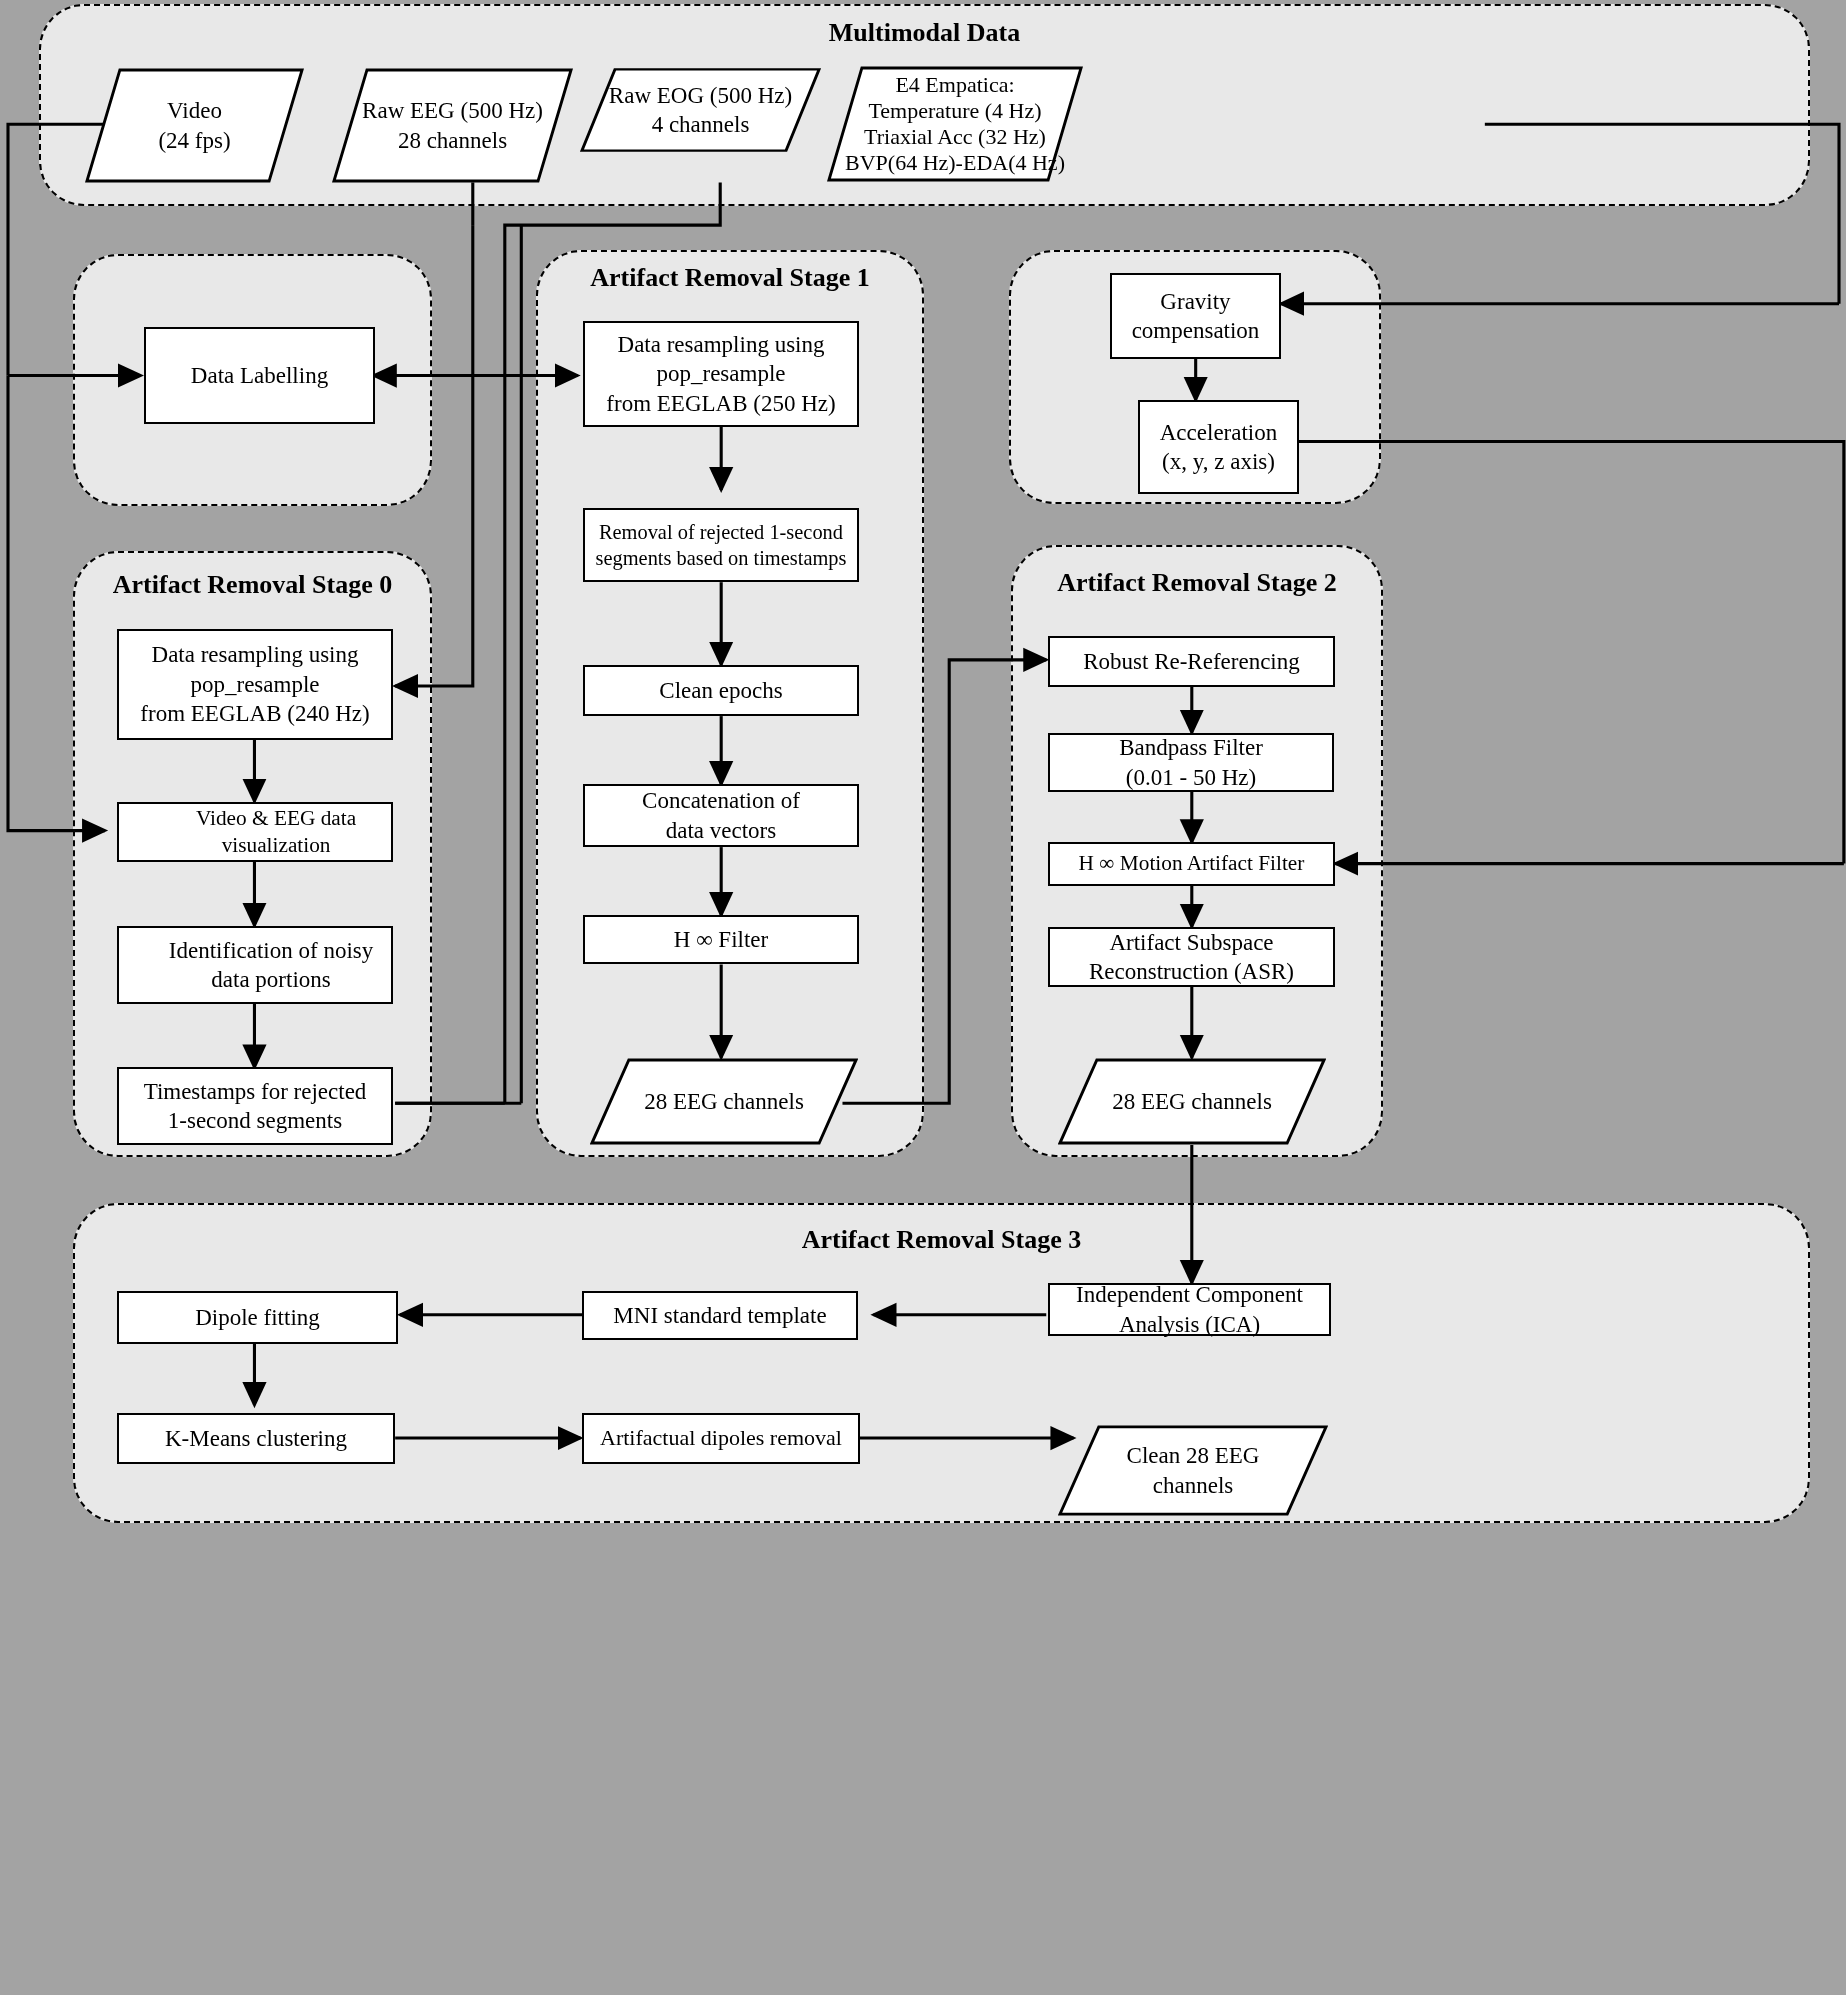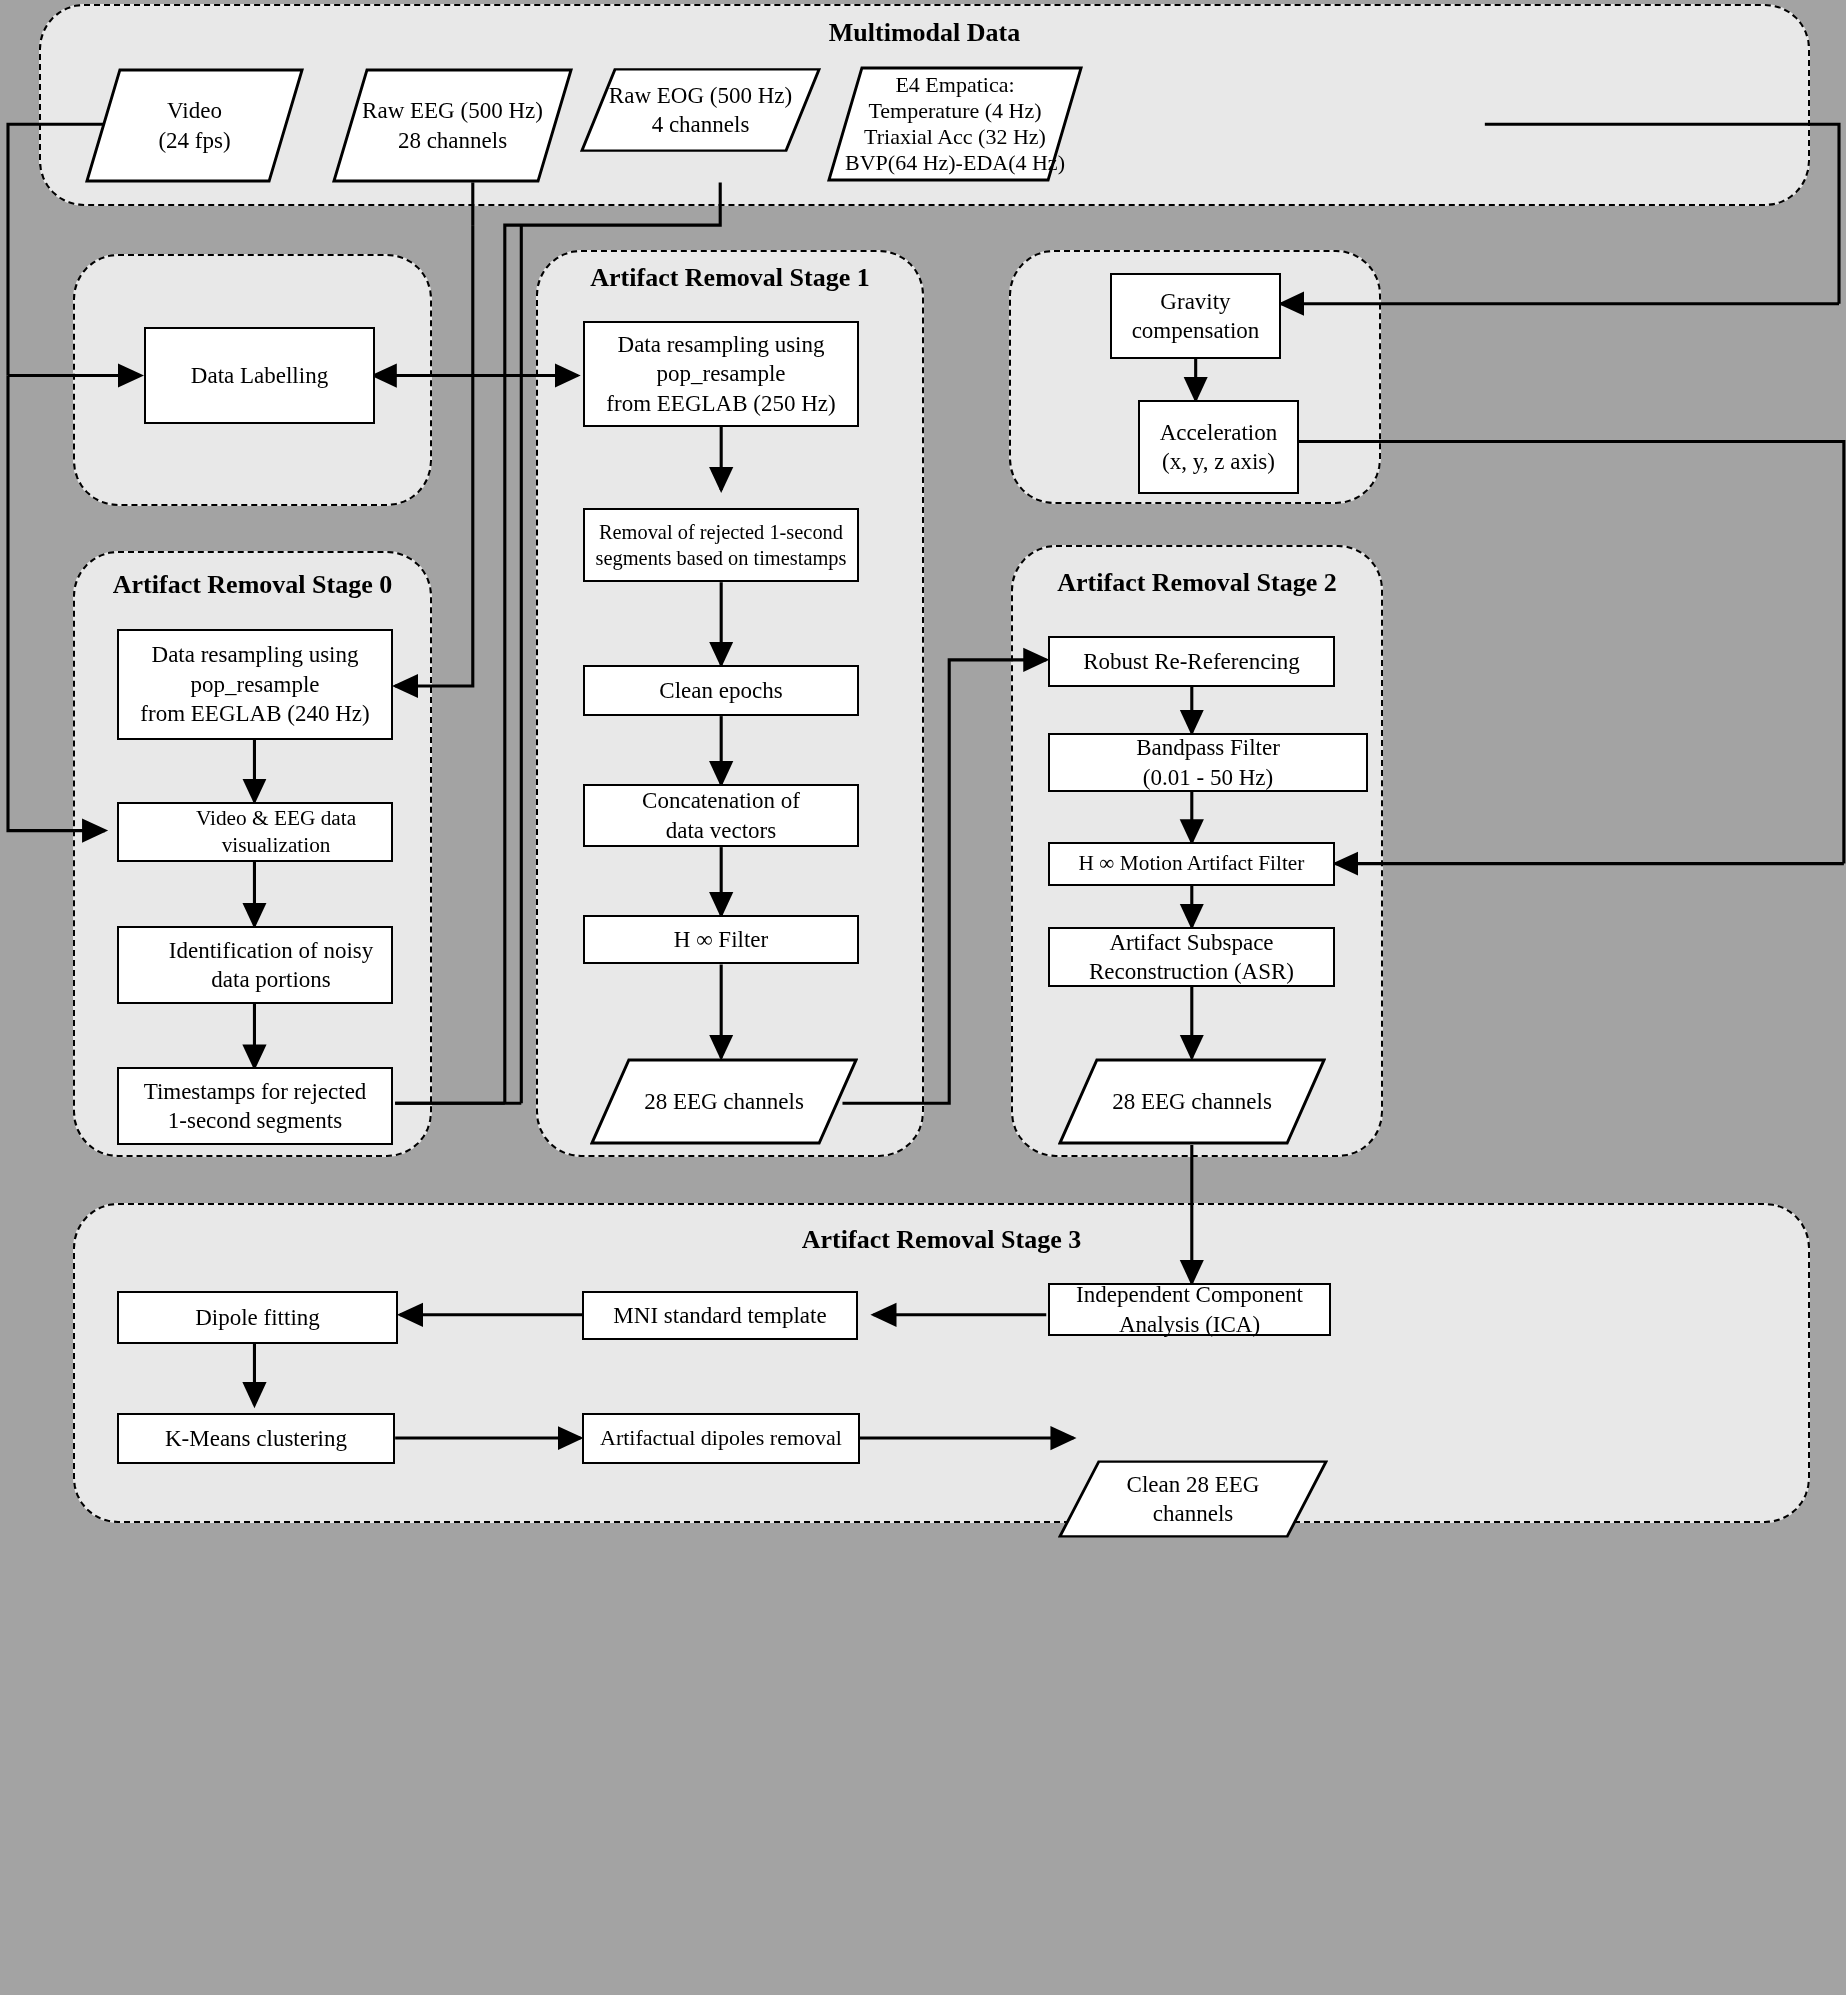--- a/index.html
+++ b/index.html
@@ -226,21 +226,21 @@
     <div>
       <div>Acceleration</div>
       <div>(x, y, z axis)</div>
     </div>
   </div>
 
   <div class="box" style="left:1048px;top:636px;width:287px;height:51px;">
     <span>Robust Re-Referencing</span>
   </div>
 
-  <div class="box" style="left:1048px;top:733px;width:320px;height:59px;">
+  <div class="box" style="left:1048px;top:733px;width:286px;height:59px;">
     <div>
       <div>Bandpass Filter</div>
       <div>(0.01 - 50 Hz)</div>
     </div>
   </div>
 
   <div class="box" style="left:1048px;top:842px;width:287px;height:44px;font-size:21.3px;">
     <span>H ∞ Motion Artifact Filter</span>
   </div>
 
@@ -276,21 +276,21 @@
   </div>
 
   <div class="box" style="left:117px;top:1413px;width:278px;height:51px;">
     <span>K-Means clustering</span>
   </div>
 
   <div class="box" style="left:582px;top:1413px;width:278px;height:51px;font-size:22px;">
     <span>Artifactual dipoles removal</span>
   </div>
 
-  <div class="para" style="left:1058px;top:1460px;width:270px;height:78px;">
+  <div class="para" style="left:1058px;top:1425px;width:270px;height:91px;">
     <svg class="pbg" viewBox="0 0 278 98" preserveAspectRatio="none">
       <polygon points="42,2 276,2 236,96 2,96" fill="#fff" stroke="#000" stroke-width="3"></polygon>
     </svg>
     <div class="ptxt">
       <div>Clean 28 EEG</div>
       <div>channels</div>
     </div>
   </div>
 
 </div>

